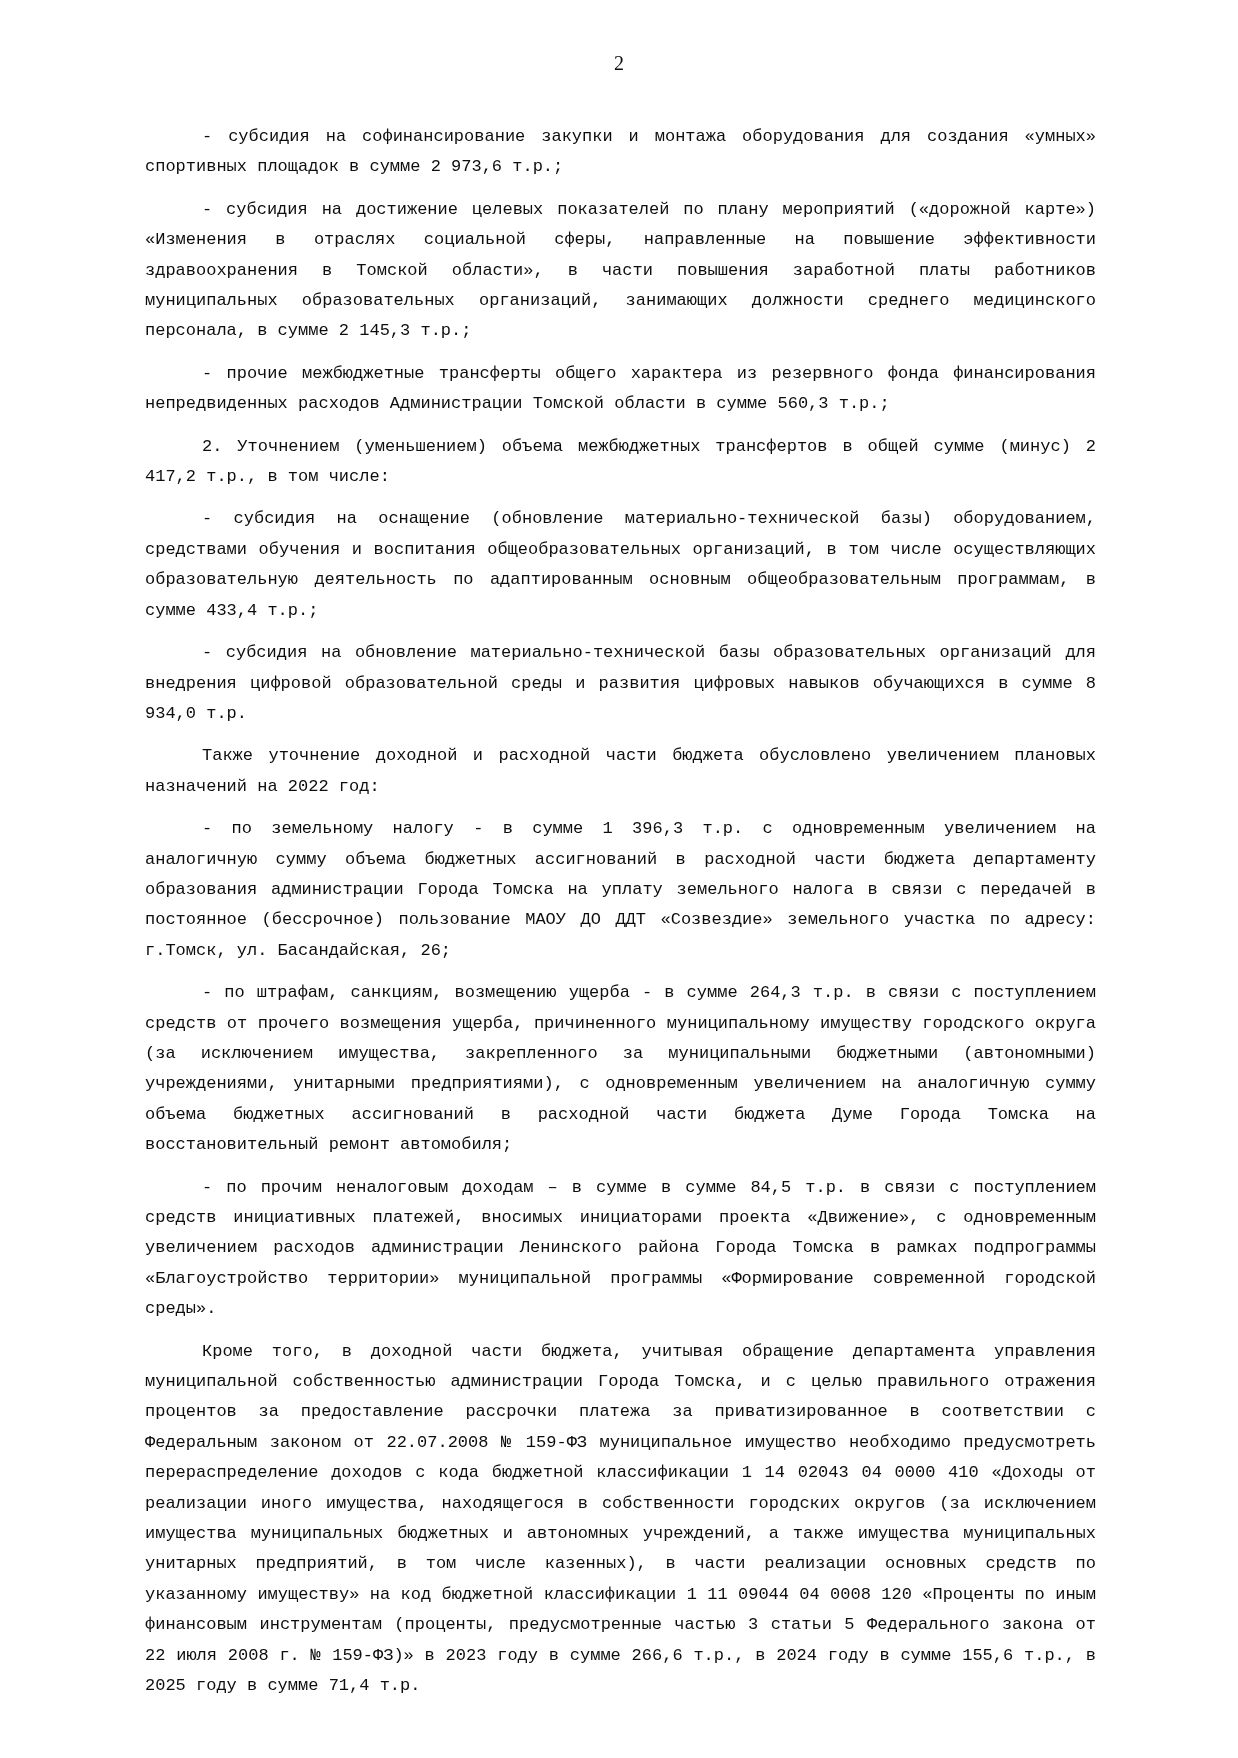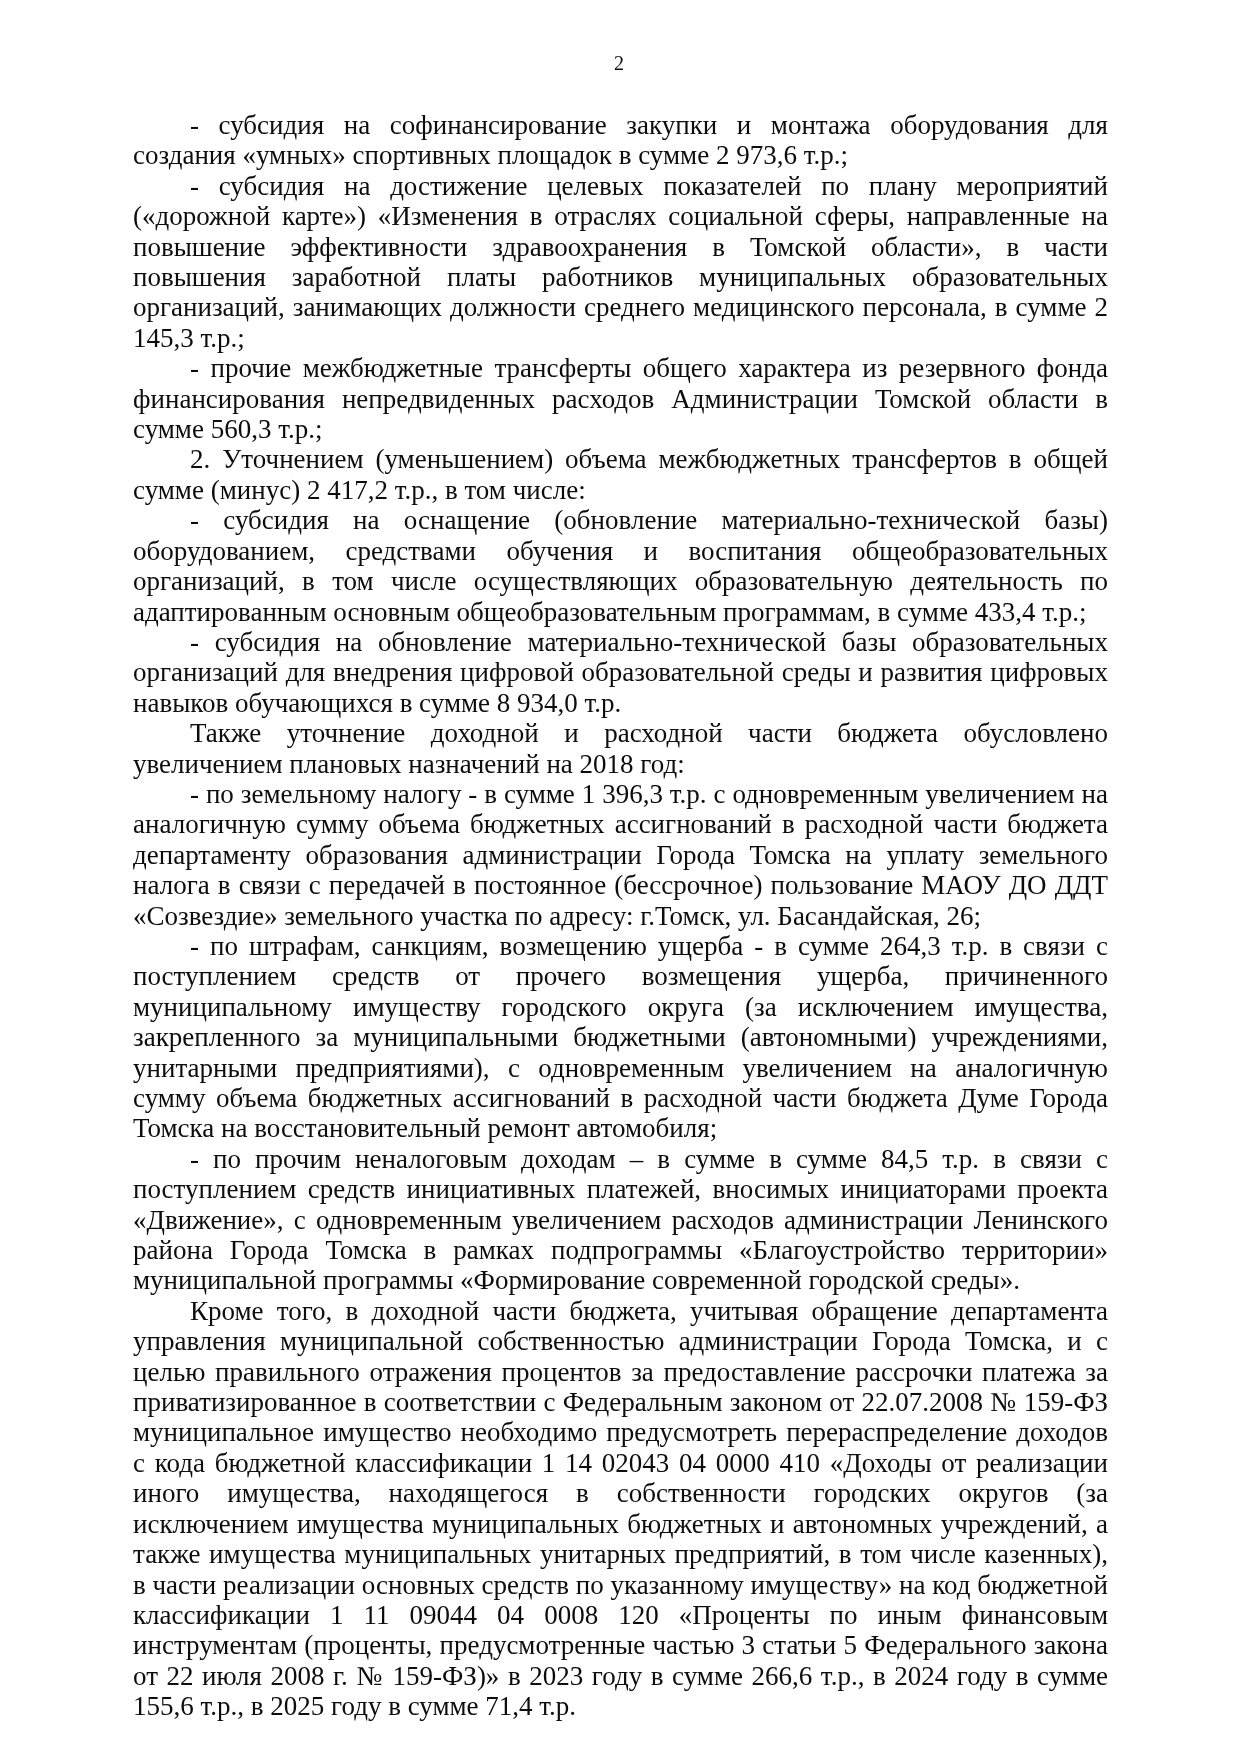--- a/index.html
+++ b/index.html
@@ -25,44 +25,45 @@
     font-size: 20px;
     font-family: "Liberation Serif", serif;
   }
   .content {
     position: absolute;
     top: 110px;
     left: 133px;
     width: 975px;
   }
   p {
-    margin: 0;
-    font-size: 27px;
+    margin: 12px;
+    font-size: 17px;
     line-height: 30.4px;
     text-align: justify;
     text-justify: inter-word;
     text-indent: 57px;
     hyphens: none;
+    font-family: Liberation Mono, monospace;
   }
   
 </style>
 </head>
 <body>
 
 <div class="page">
 
   <div class="page-number">2</div>
 
   <div class="content">
     <p>- субсидия на софинансирование закупки и монтажа оборудования для создания «умных» спортивных площадок в сумме 2 973,6 т.р.;</p>
     <p>- субсидия на достижение целевых показателей по плану мероприятий («дорожной карте») «Изменения в отраслях социальной сферы, направленные на повышение эффективности здравоохранения в Томской области», в части повышения заработной платы работников муниципальных образовательных организаций, занимающих должности среднего медицинского персонала, в сумме 2 145,3 т.р.;</p>
     <p>- прочие межбюджетные трансферты общего характера из резервного фонда финансирования непредвиденных расходов Администрации Томской области в сумме 560,3 т.р.;</p>
     <p>2. Уточнением (уменьшением) объема межбюджетных трансфертов в общей сумме (минус) 2 417,2 т.р., в том числе:</p>
     <p>- субсидия на оснащение (обновление материально-технической базы) оборудованием, средствами обучения и воспитания общеобразовательных организаций, в том числе осуществляющих образовательную деятельность по адаптированным основным общеобразовательным программам, в сумме 433,4 т.р.;</p>
     <p>- субсидия на обновление материально-технической базы образовательных организаций для внедрения цифровой образовательной среды и развития цифровых навыков обучающихся в сумме 8 934,0 т.р.</p>
-    <p>Также уточнение доходной и расходной части бюджета обусловлено увеличением плановых назначений на 2018 год:</p>
+    <p>Также уточнение доходной и расходной части бюджета обусловлено увеличением плановых назначений на 2022 год:</p>
     <p>- по земельному налогу - в сумме 1 396,3 т.р. с одновременным увеличением на аналогичную сумму объема бюджетных ассигнований в расходной части бюджета департаменту образования администрации Города Томска на уплату земельного налога в связи с передачей в постоянное (бессрочное) пользование МАОУ ДО ДДТ «Созвездие» земельного участка по адресу: г.Томск, ул. Басандайская, 26;</p>
     <p>- по штрафам, санкциям, возмещению ущерба - в сумме 264,3 т.р. в связи с поступлением средств от прочего возмещения ущерба, причиненного муниципальному имуществу городского округа (за исключением имущества, закрепленного за муниципальными бюджетными (автономными) учреждениями, унитарными предприятиями), с одновременным увеличением на аналогичную сумму объема бюджетных ассигнований в расходной части бюджета Думе Города Томска на восстановительный ремонт автомобиля;</p>
     <p>- по прочим неналоговым доходам – в сумме в сумме 84,5 т.р. в связи с поступлением средств инициативных платежей, вносимых инициаторами проекта «Движение», с одновременным увеличением расходов администрации Ленинского района Города Томска в рамках подпрограммы «Благоустройство территории» муниципальной программы «Формирование современной городской среды».</p>
     <p>Кроме того, в доходной части бюджета, учитывая обращение департамента управления муниципальной собственностью администрации Города Томска, и с целью правильного отражения процентов за предоставление рассрочки платежа за приватизированное в соответствии с Федеральным законом от 22.07.2008 № 159-ФЗ муниципальное имущество необходимо предусмотреть перераспределение доходов с кода бюджетной классификации 1 14 02043 04 0000 410 «Доходы от реализации иного имущества, находящегося в собственности городских округов (за исключением имущества муниципальных бюджетных и автономных учреждений, а также имущества муниципальных унитарных предприятий, в том числе казенных), в части реализации основных средств по указанному имуществу» на код бюджетной классификации 1 11 09044 04 0008 120 «Проценты по иным финансовым инструментам (проценты, предусмотренные частью 3 статьи 5 Федерального закона от 22 июля 2008 г. № 159-ФЗ)» в 2023 году в сумме 266,6 т.р., в 2024 году в сумме 155,6 т.р., в 2025 году в сумме 71,4 т.р.</p>
   </div>
 
 </div>
 
 </body></html>

